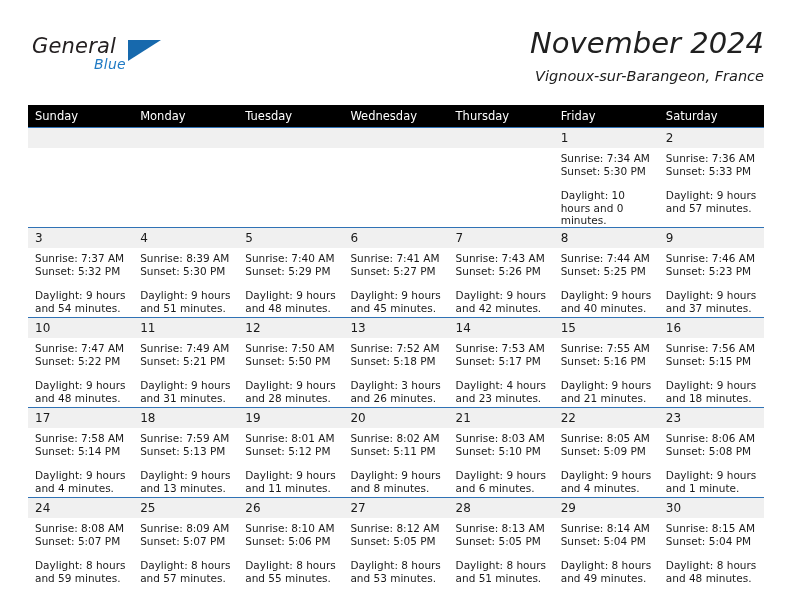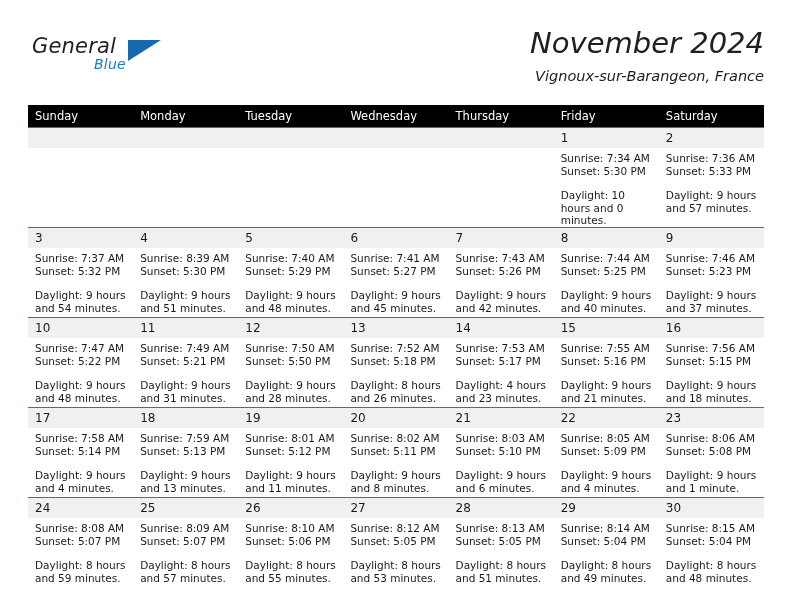--- a/index.html
+++ b/index.html
@@ -291,21 +291,21 @@
               <div class="sunrise">Sunrise: 7:50 AM</div>
               <div class="sunset">Sunset: 5:50 PM</div>
               <div class="daylight">Daylight: 9 hours and 28 minutes.</div>
             </div>
           </td>
           <td class="">
             <div class="daynum">13</div>
             <div class="details">
               <div class="sunrise">Sunrise: 7:52 AM</div>
               <div class="sunset">Sunset: 5:18 PM</div>
-              <div class="daylight">Daylight: 8 hours and 26 minutes.</div>
+              <div class="daylight">Daylight: 3 hours and 26 minutes.</div>
             </div>
           </td>
           <td class="">
             <div class="daynum">14</div>
             <div class="details">
               <div class="sunrise">Sunrise: 7:53 AM</div>
               <div class="sunset">Sunset: 5:17 PM</div>
               <div class="daylight">Daylight: 4 hours and 23 minutes.</div>
             </div>
           </td>

